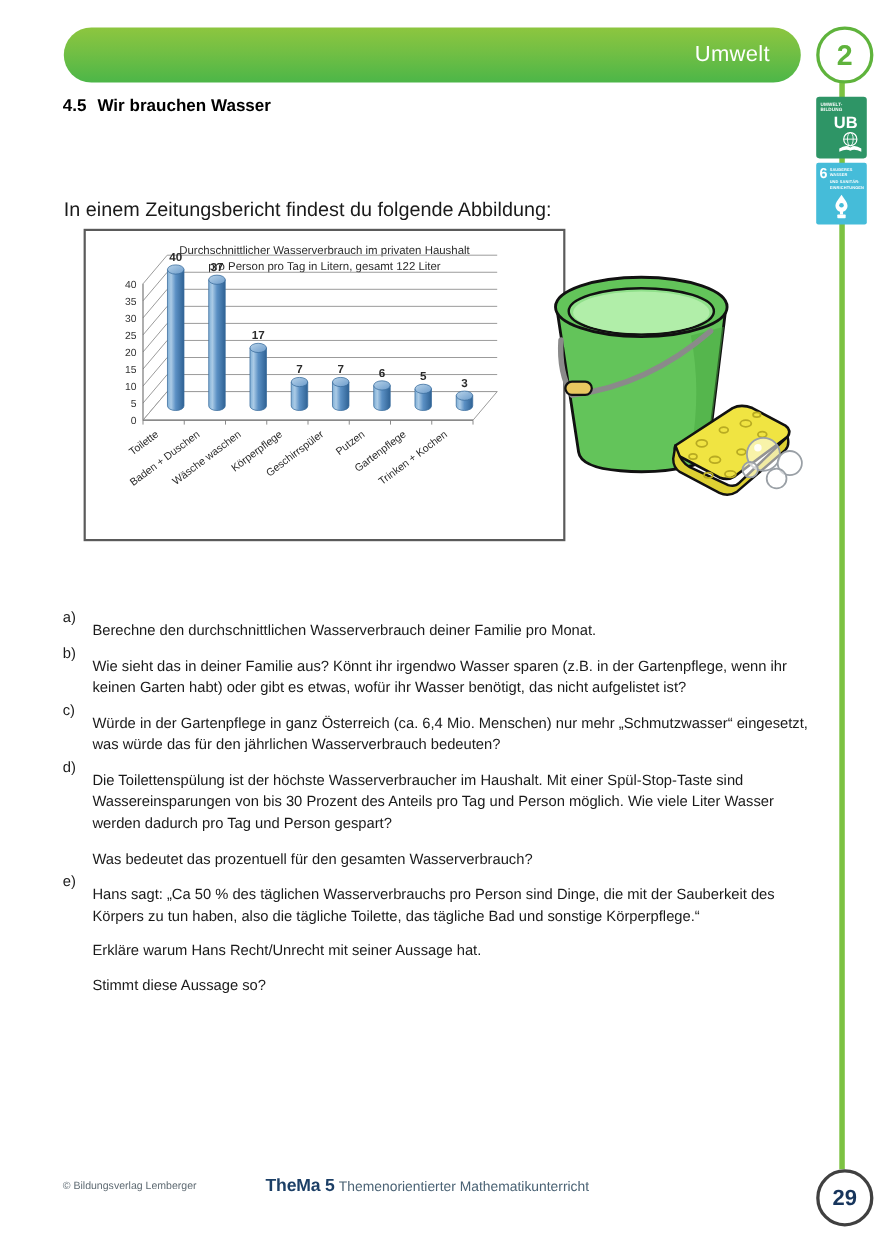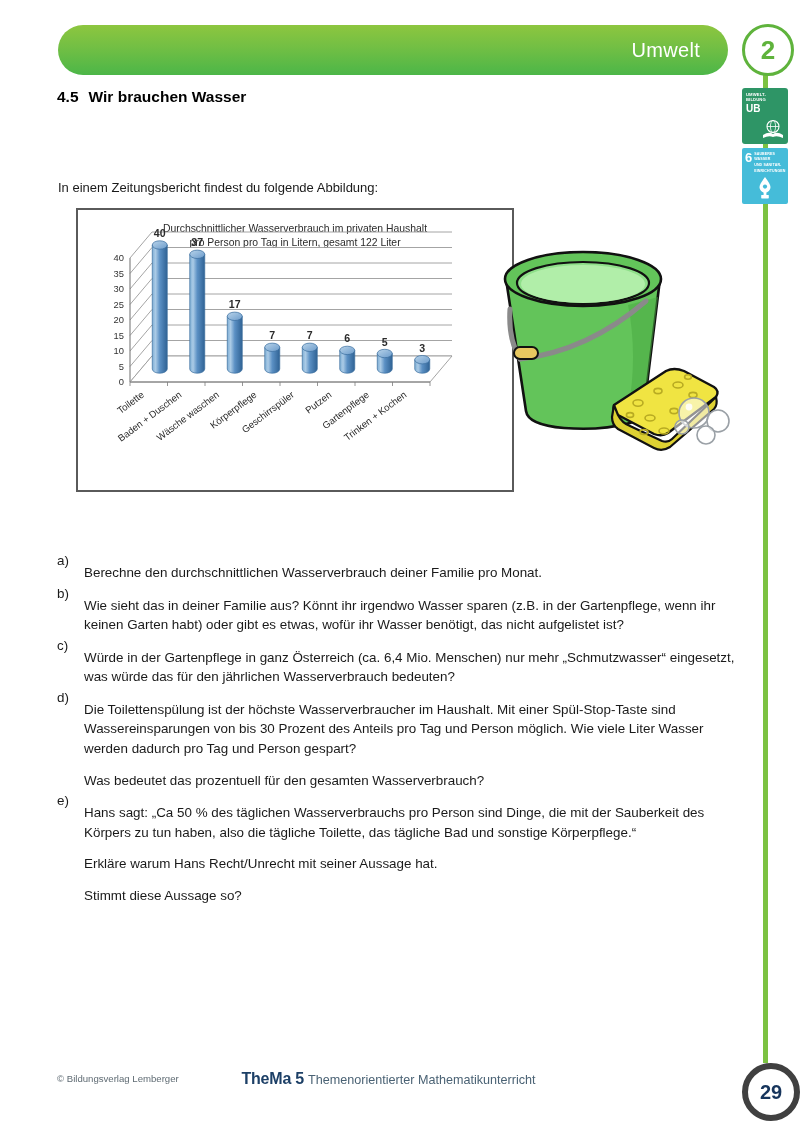--- a/index.html
+++ b/index.html
@@ -96,23 +96,23 @@
   }
   .badge-ub-top {
     padding: 4px 0 0 4px;
     color: #ffffff;
     font-size: 4.2px;
     font-weight: bold;
     line-height: 1.25;
     letter-spacing: 0.1px;
   }
   .badge-ub-abbr {
-    padding-left: 4px;
+    padding-left: 16px;
     color: #ffffff;
-    font-size: 10px;
+    font-size: 15px;
     font-weight: bold;
     line-height: 1;
     margin-top: 1px;
   }
   .badge-ub-icon {
     position: absolute;
     right: 3px;
     bottom: 3px;
     width: 24px;
     height: 24px;
@@ -155,21 +155,21 @@
     color: #000000;
     white-space: nowrap;
   }
   .section-heading .num { margin-right: 10px; }
 
   
   .intro-line {
     position: absolute;
     left: 58px;
     top: 180px;
-    font-size: 13px;
+    font-size: 18px;
     color: #1a1a1a;
     white-space: nowrap;
     text-align: center;
   }
 
   
   .chart-frame {
     position: absolute;
     left: 76px;
     top: 208px;
@@ -255,21 +255,21 @@
     font-size: 12.6px;
     color: #4a6274;
     margin-left: 4px;
   }
   .page-circle {
     position: absolute;
     left: 742px;
     top: 1063px;
     width: 46px;
     height: 46px;
-    border: 6px solid #404040;
+    border: 3px solid #404040;
     border-radius: 50%;
     background: #ffffff;
     display: flex;
     align-items: center;
     justify-content: center;
     z-index: 4;
   }
   .page-circle span {
     color: #17355c;
     font-size: 20px;

